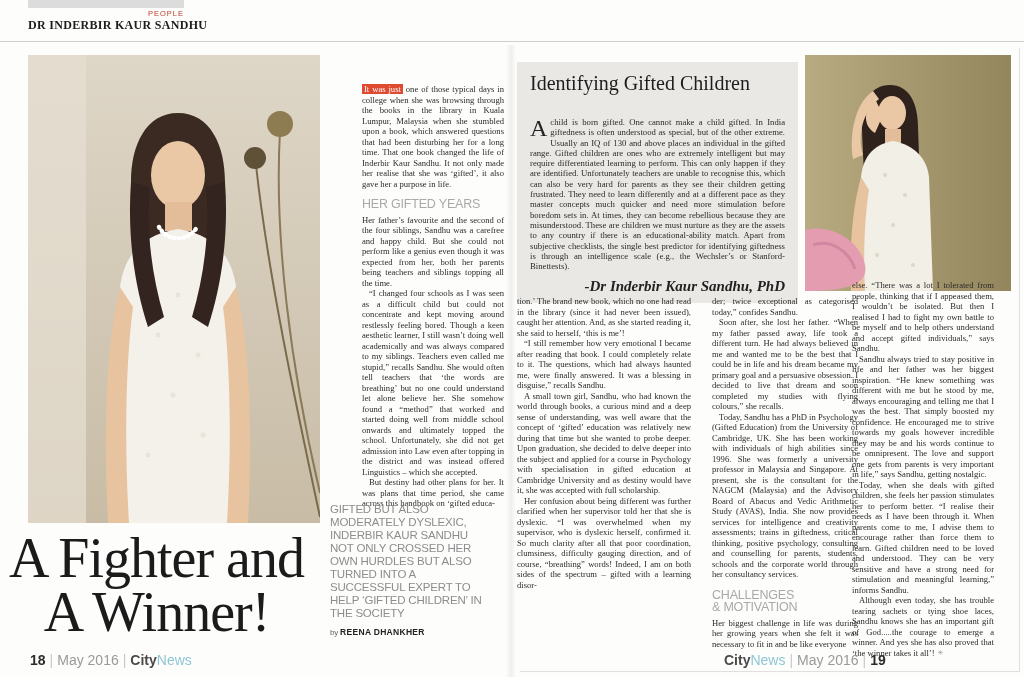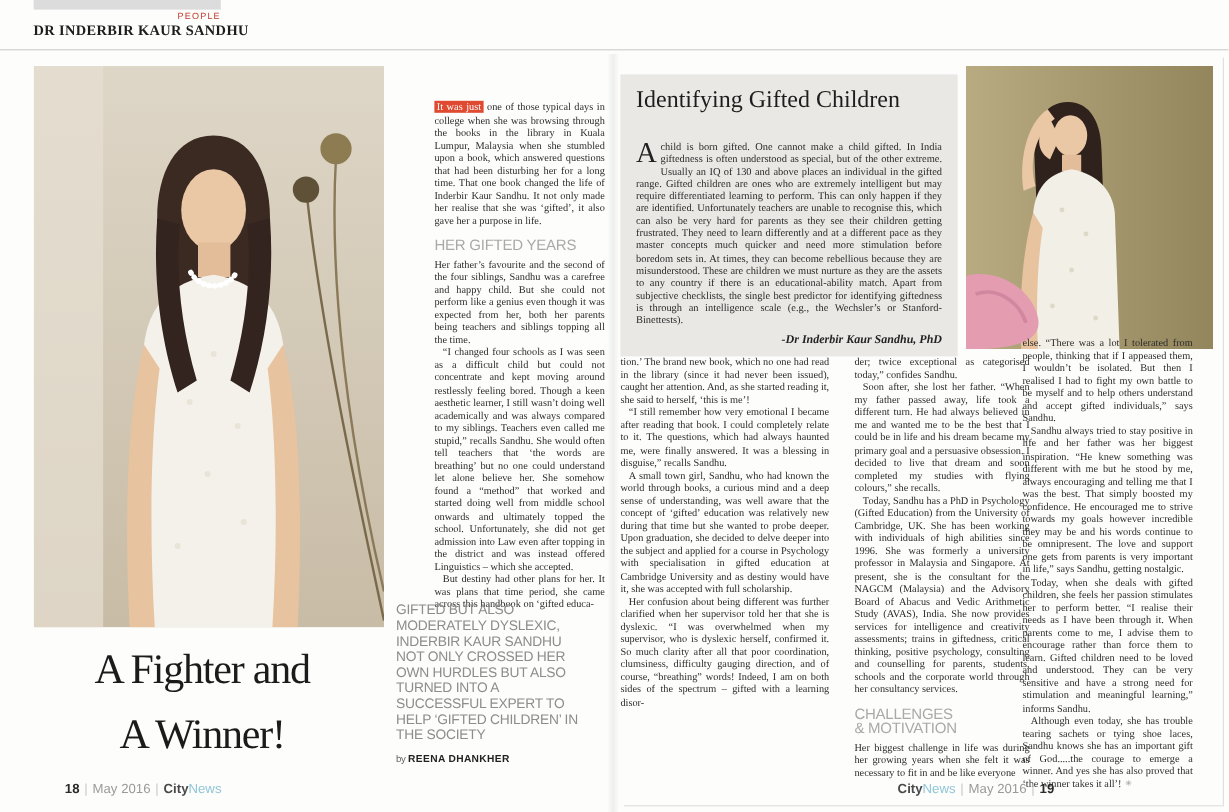--- a/index.html
+++ b/index.html
@@ -16,48 +16,48 @@
   .spine{position:absolute;left:506px;top:45px;bottom:0;width:10px;
          background:linear-gradient(90deg,rgba(0,0,0,0),rgba(0,0,0,.06),rgba(0,0,0,0));}
   .edge-r{position:absolute;right:4px;top:48px;bottom:6px;width:1px;background:#e0e0e0;}
   .edge-b{position:absolute;left:520px;right:4px;bottom:5px;height:1px;background:#e0e0e0;}
   
   .photo{position:absolute;overflow:hidden;}
   .photo svg{display:block;width:100%;height:100%;}
   .photo-left{left:28px;top:55px;width:292px;height:468px;}
   .photo-right{left:805px;top:55px;width:206px;height:236px;}
   
-  .title{position:absolute;left:16px;top:531px;width:305px;text-align:center;
-         font-size:35px;line-height:54px;letter-spacing:-1px;color:#1b1b1b;}
+  .title{position:absolute;left:4px;top:531px;width:305px;text-align:center;
+         font-size:56px;line-height:54px;letter-spacing:-1px;color:#1b1b1b;}
   .colL{position:absolute;left:330px;top:84px;width:142px;margin-left:32px;}
   .body-text p{margin:0;font-size:8.6px;line-height:10.5px;text-align:justify;color:#2b2b2b;}
   .body-text p.ind{text-indent:7px;}
   .hl{background:#df4a30;color:#ffffff;padding:0 2px;}
   .grey-head{font-family:"Liberation Sans",sans-serif;color:#a9a9a9;font-size:12.5px;
              line-height:12.5px;letter-spacing:-.2px;margin:9px 0 4px;}
   .pullquote{position:absolute;left:330px;top:503px;width:154px;
              font-family:"Liberation Sans",sans-serif;font-size:11.5px;line-height:13px;
              color:#8d8d8d;letter-spacing:-.2px;}
   .byline{margin-top:6px;font-family:"Liberation Sans",sans-serif;font-size:8px;color:#666;}
   .byline b{color:#222;font-size:8.5px;letter-spacing:.3px;}
   
   .gifted-box{position:absolute;left:517px;top:62px;width:281px;background:#e9e8e5;
               padding:9px 13px 8px;box-sizing:border-box;}
   .box-title{font-size:20px;line-height:24px;color:#1d1d1d;margin:0 0 22px;font-weight:400;}
   .box-body{font-size:8.7px;line-height:10.3px;text-align:justify;color:#2b2b2b;margin:0;}
   .dropcap{float:left;font-size:24px;line-height:19px;padding:2px 3px 0 0;color:#222;}
-  .box-attr{text-align:right;font-weight:bold;font-style:italic;font-size:10px;
+  .box-attr{text-align:right;font-weight:bold;font-style:italic;font-size:15px;
             color:#222;margin:7px 0 0;}
   .colA{position:absolute;left:517px;top:296px;width:174px;}
   .colB{position:absolute;left:712px;top:296px;width:146px;}
   .colC{position:absolute;left:852px;top:280px;width:142px;}
   .endmark{color:#999;font-size:7px;vertical-align:1px;padding-left:3px;}
   
   .footer{position:absolute;top:652px;font-family:"Liberation Sans",sans-serif;
-          font-size:11px;color:#9a9a9a;margin-left:24px;}
+          font-size:14px;color:#9a9a9a;}
   .footer-left{left:30px;}
   .footer-right{left:724px;width:292px;text-align:left;}
   .footer .pg{font-weight:bold;color:#2b2b2b;}
   .footer .sep{color:#c9c9c9;margin:0 4px;}
   .logo-d{color:#4a4a4a;font-weight:bold;}
   .logo-l{color:#8fc6d6;}
 </style>
 </head>
 <body>
 

